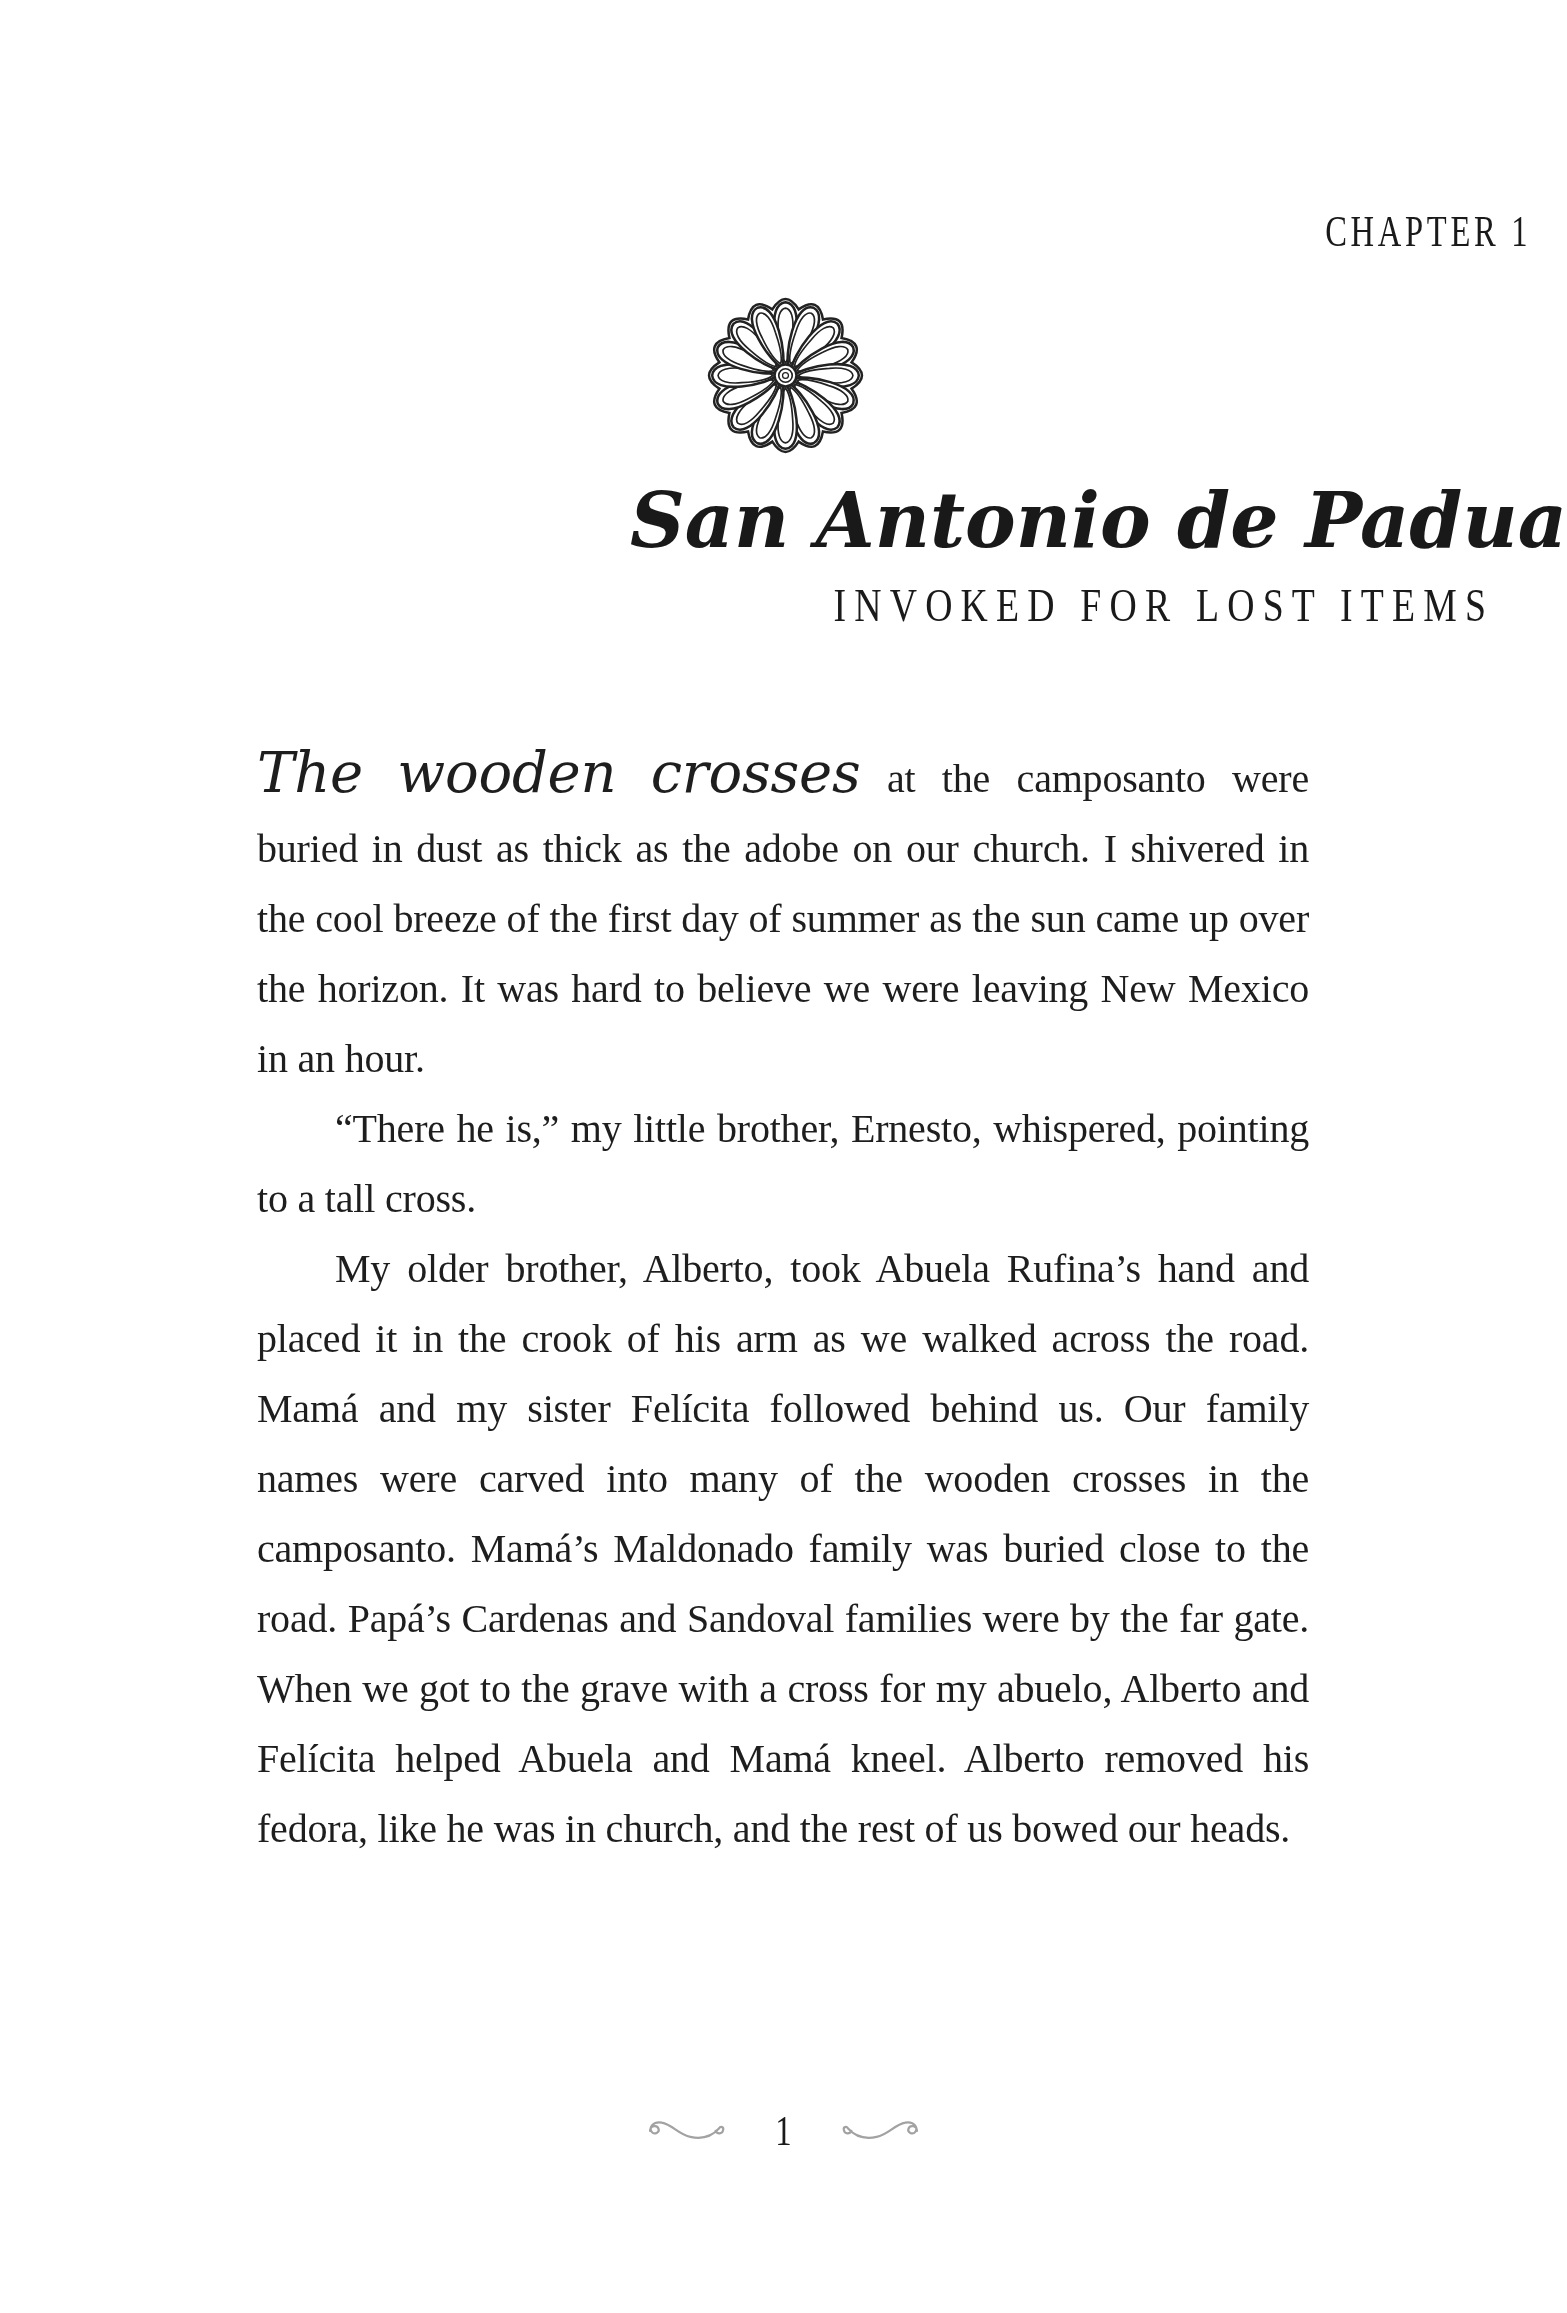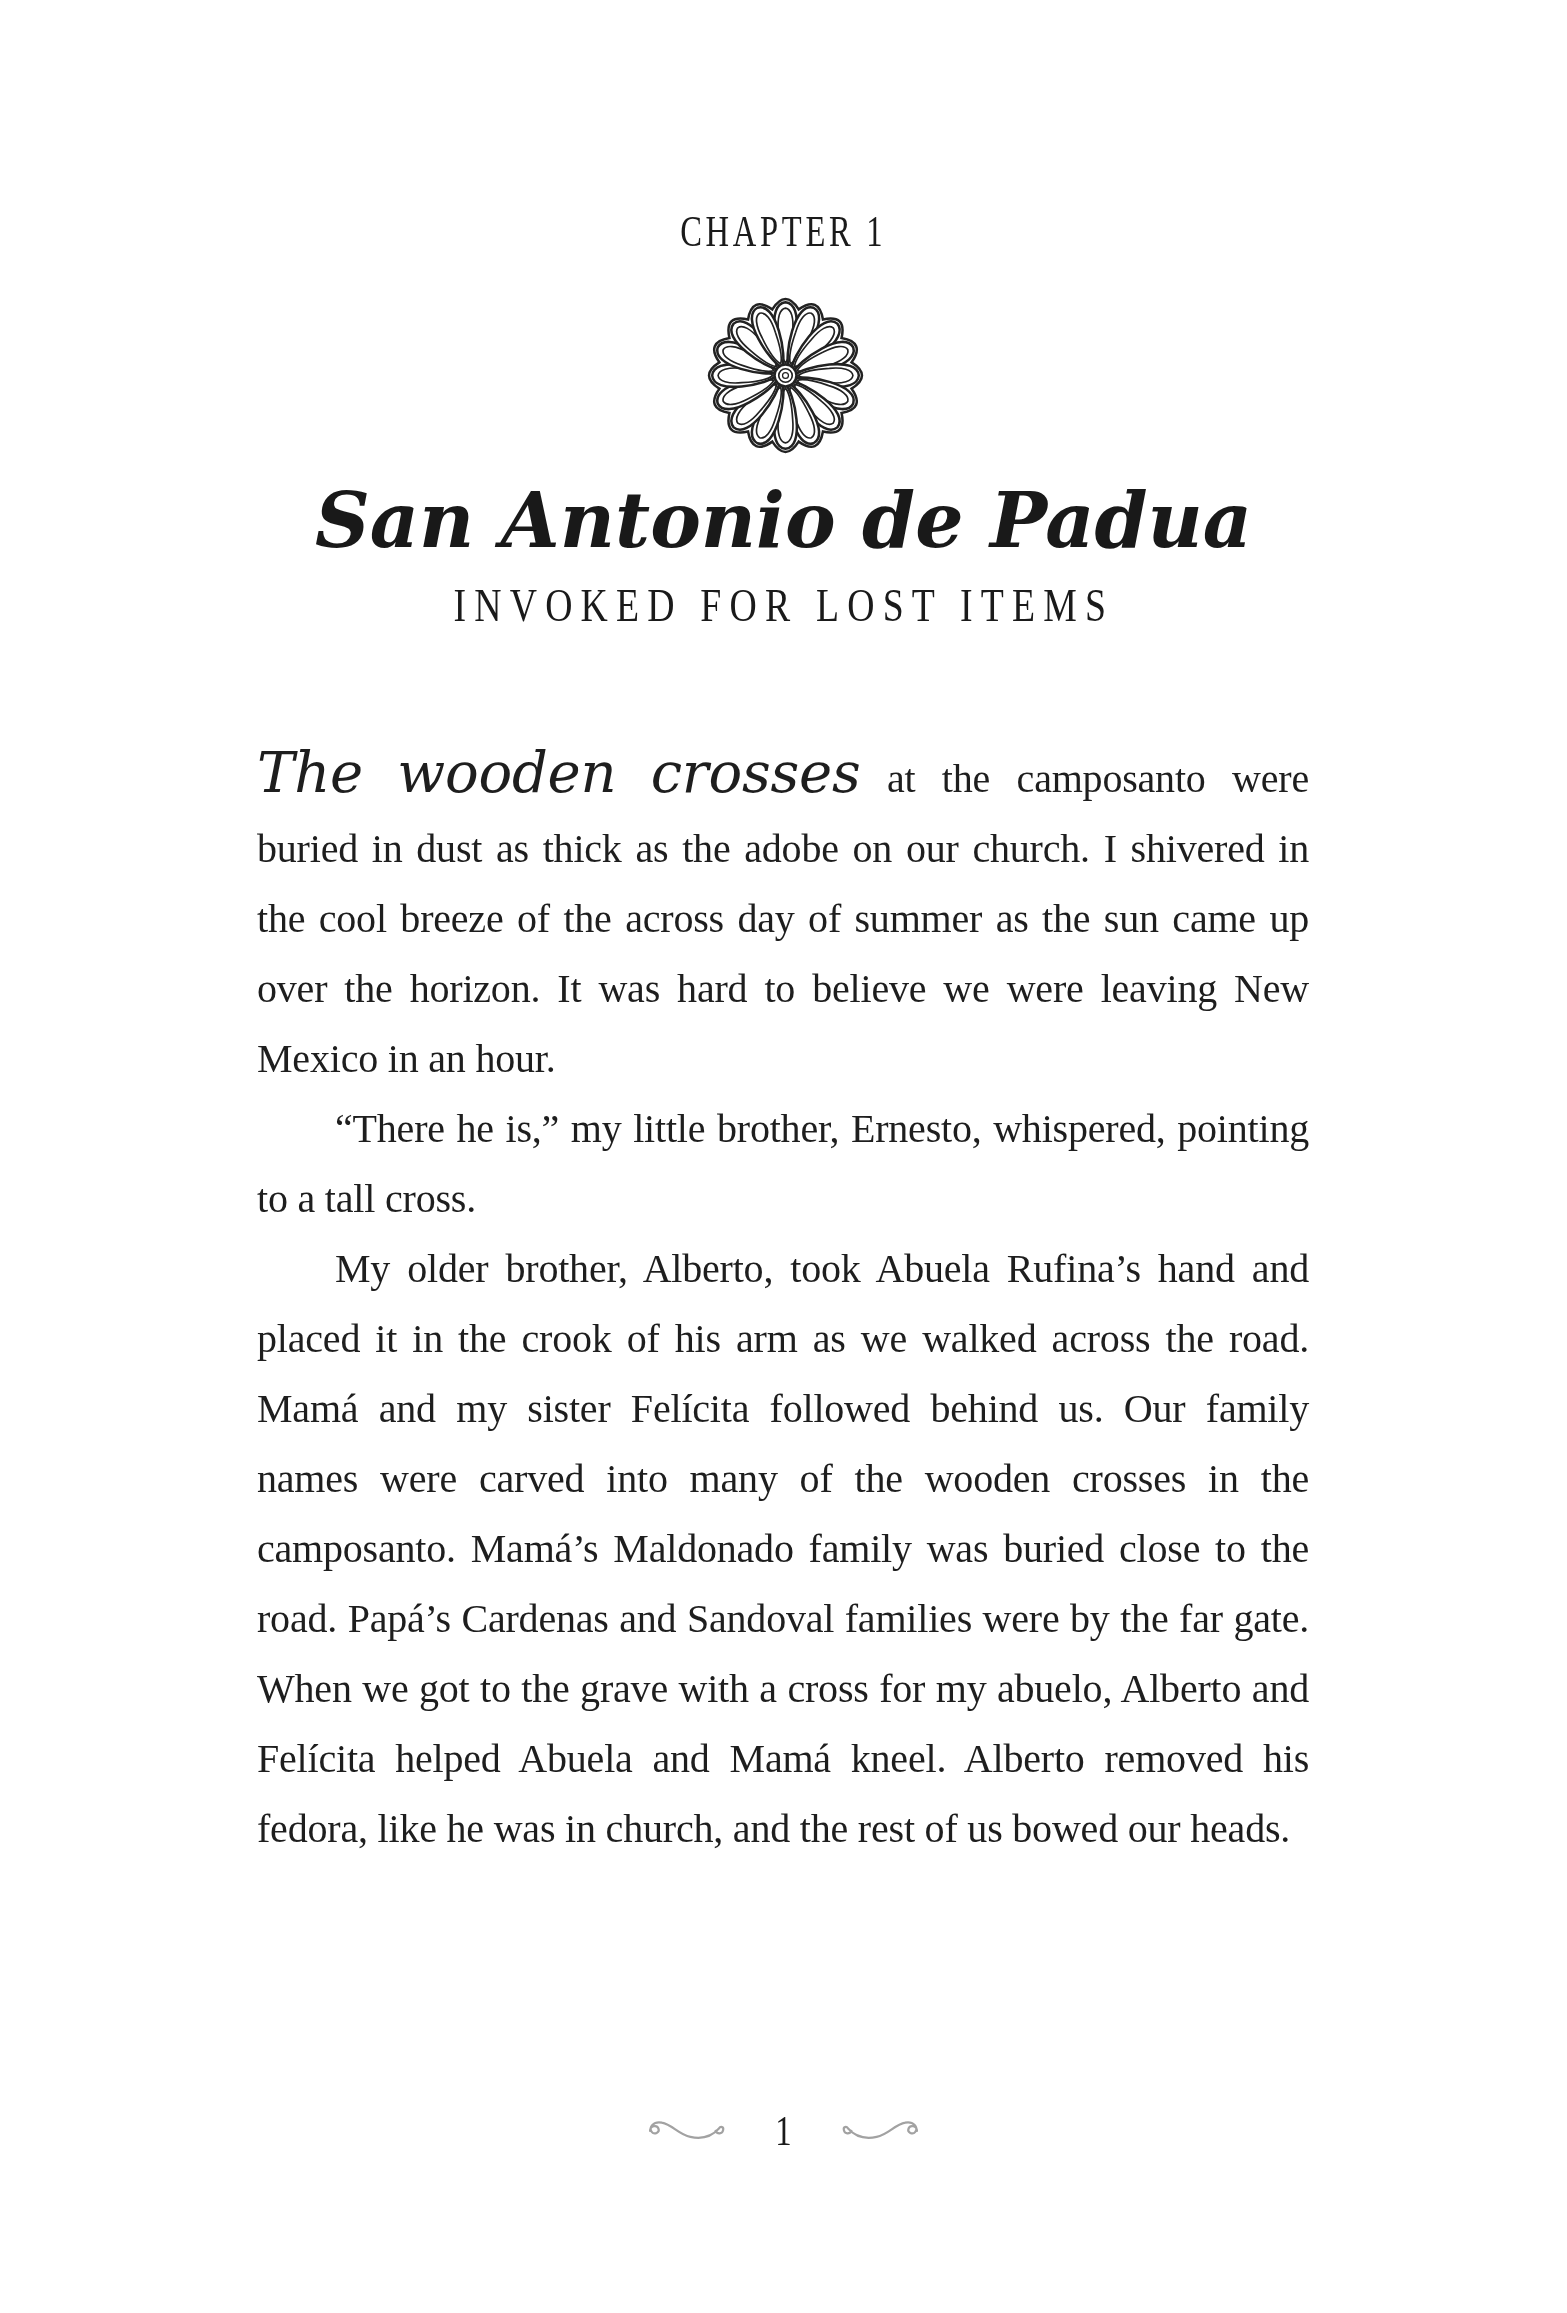--- a/index.html
+++ b/index.html
@@ -9,21 +9,21 @@
     height: 2313px;
     background: #ffffff;
     font-family: "Liberation Serif", serif;
     color: #1d1d1d;
     overflow: hidden;
   }
   .centered-row {
     position: absolute;
     left: 0;
     width: 100%;
-    text-align: center;
+    text-align: right;
     white-space: nowrap;
   }
   .chapter-label { top: 206px; }
   .chapter-label .display-font {
     display: inline-block;
     font-size: 44px;
     letter-spacing: 5px;
     transform: scaleX(0.74);
     transform-origin: center;
     color: #1a1a1a;
@@ -132,21 +132,21 @@
   </div>
 
   <div class="centered-row subtitle">
     <span class="display-font">INVOKED FOR LOST ITEMS</span>
   </div>
 
   <div class="centered-row script-title">San Antonio de Padua</div>
 
   <div class="body-text">
     <p>
-      <span class="lead-script">The wooden crosses</span><span> at the camposanto were buried in dust as thick as the adobe on our church. I shivered in the cool breeze of the across day of summer as the sun came up over the horizon. It was hard to believe we were leaving New Mexico in an hour.</span>
+      <span class="lead-script">The wooden crosses</span><span> at the camposanto were buried in dust as thick as the adobe on our church. I shivered in the cool breeze of the first day of summer as the sun came up over the horizon. It was hard to believe we were leaving New Mexico in an hour.</span>
     </p>
     <p class="indented">
       <span>“There he is,” my little brother, Ernesto, whispered, pointing to a tall cross.</span>
     </p>
     <p class="indented">
       <span>My older brother, Alberto, took Abuela Rufina’s hand and placed it in the crook of his arm as we walked across the road. Mamá and my sister Felícita followed behind us. Our family names were carved into many of the wooden crosses in the camposanto. Mamá’s Maldonado family was buried close to the road. Papá’s Cardenas and Sandoval families were by the far gate. When we got to the grave with a cross for my abuelo, Alberto and Felícita helped Abuela and Mamá kneel. Alberto removed his fedora, like he was in church, and the rest of us bowed our heads.</span>
     </p>
   </div>
 
   <div class="footer">

